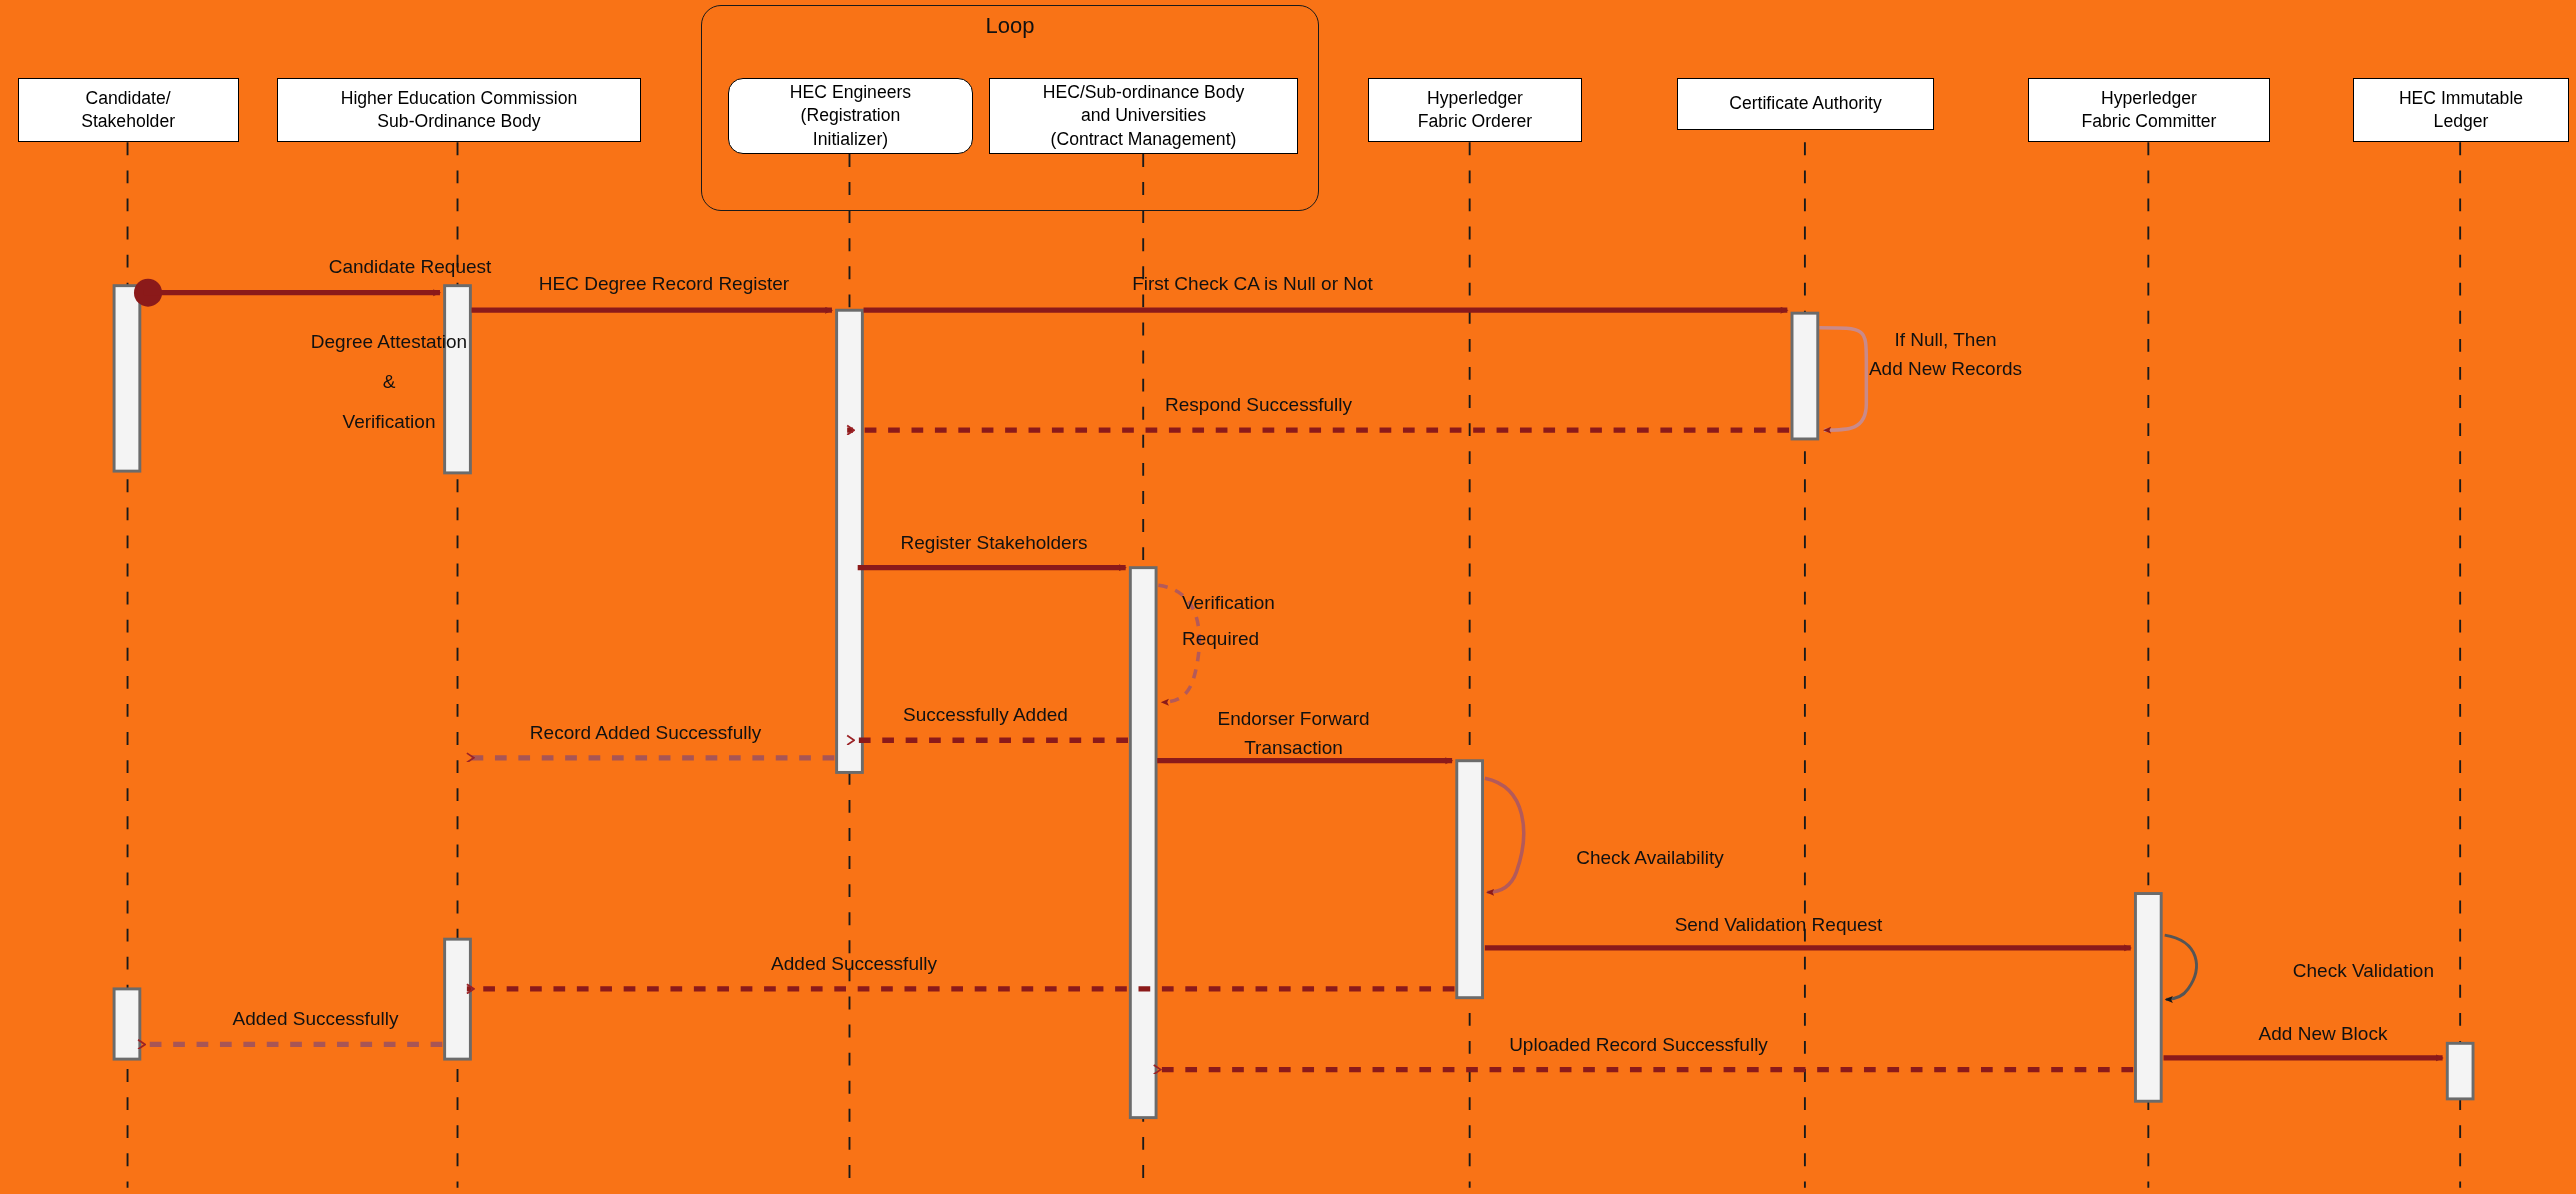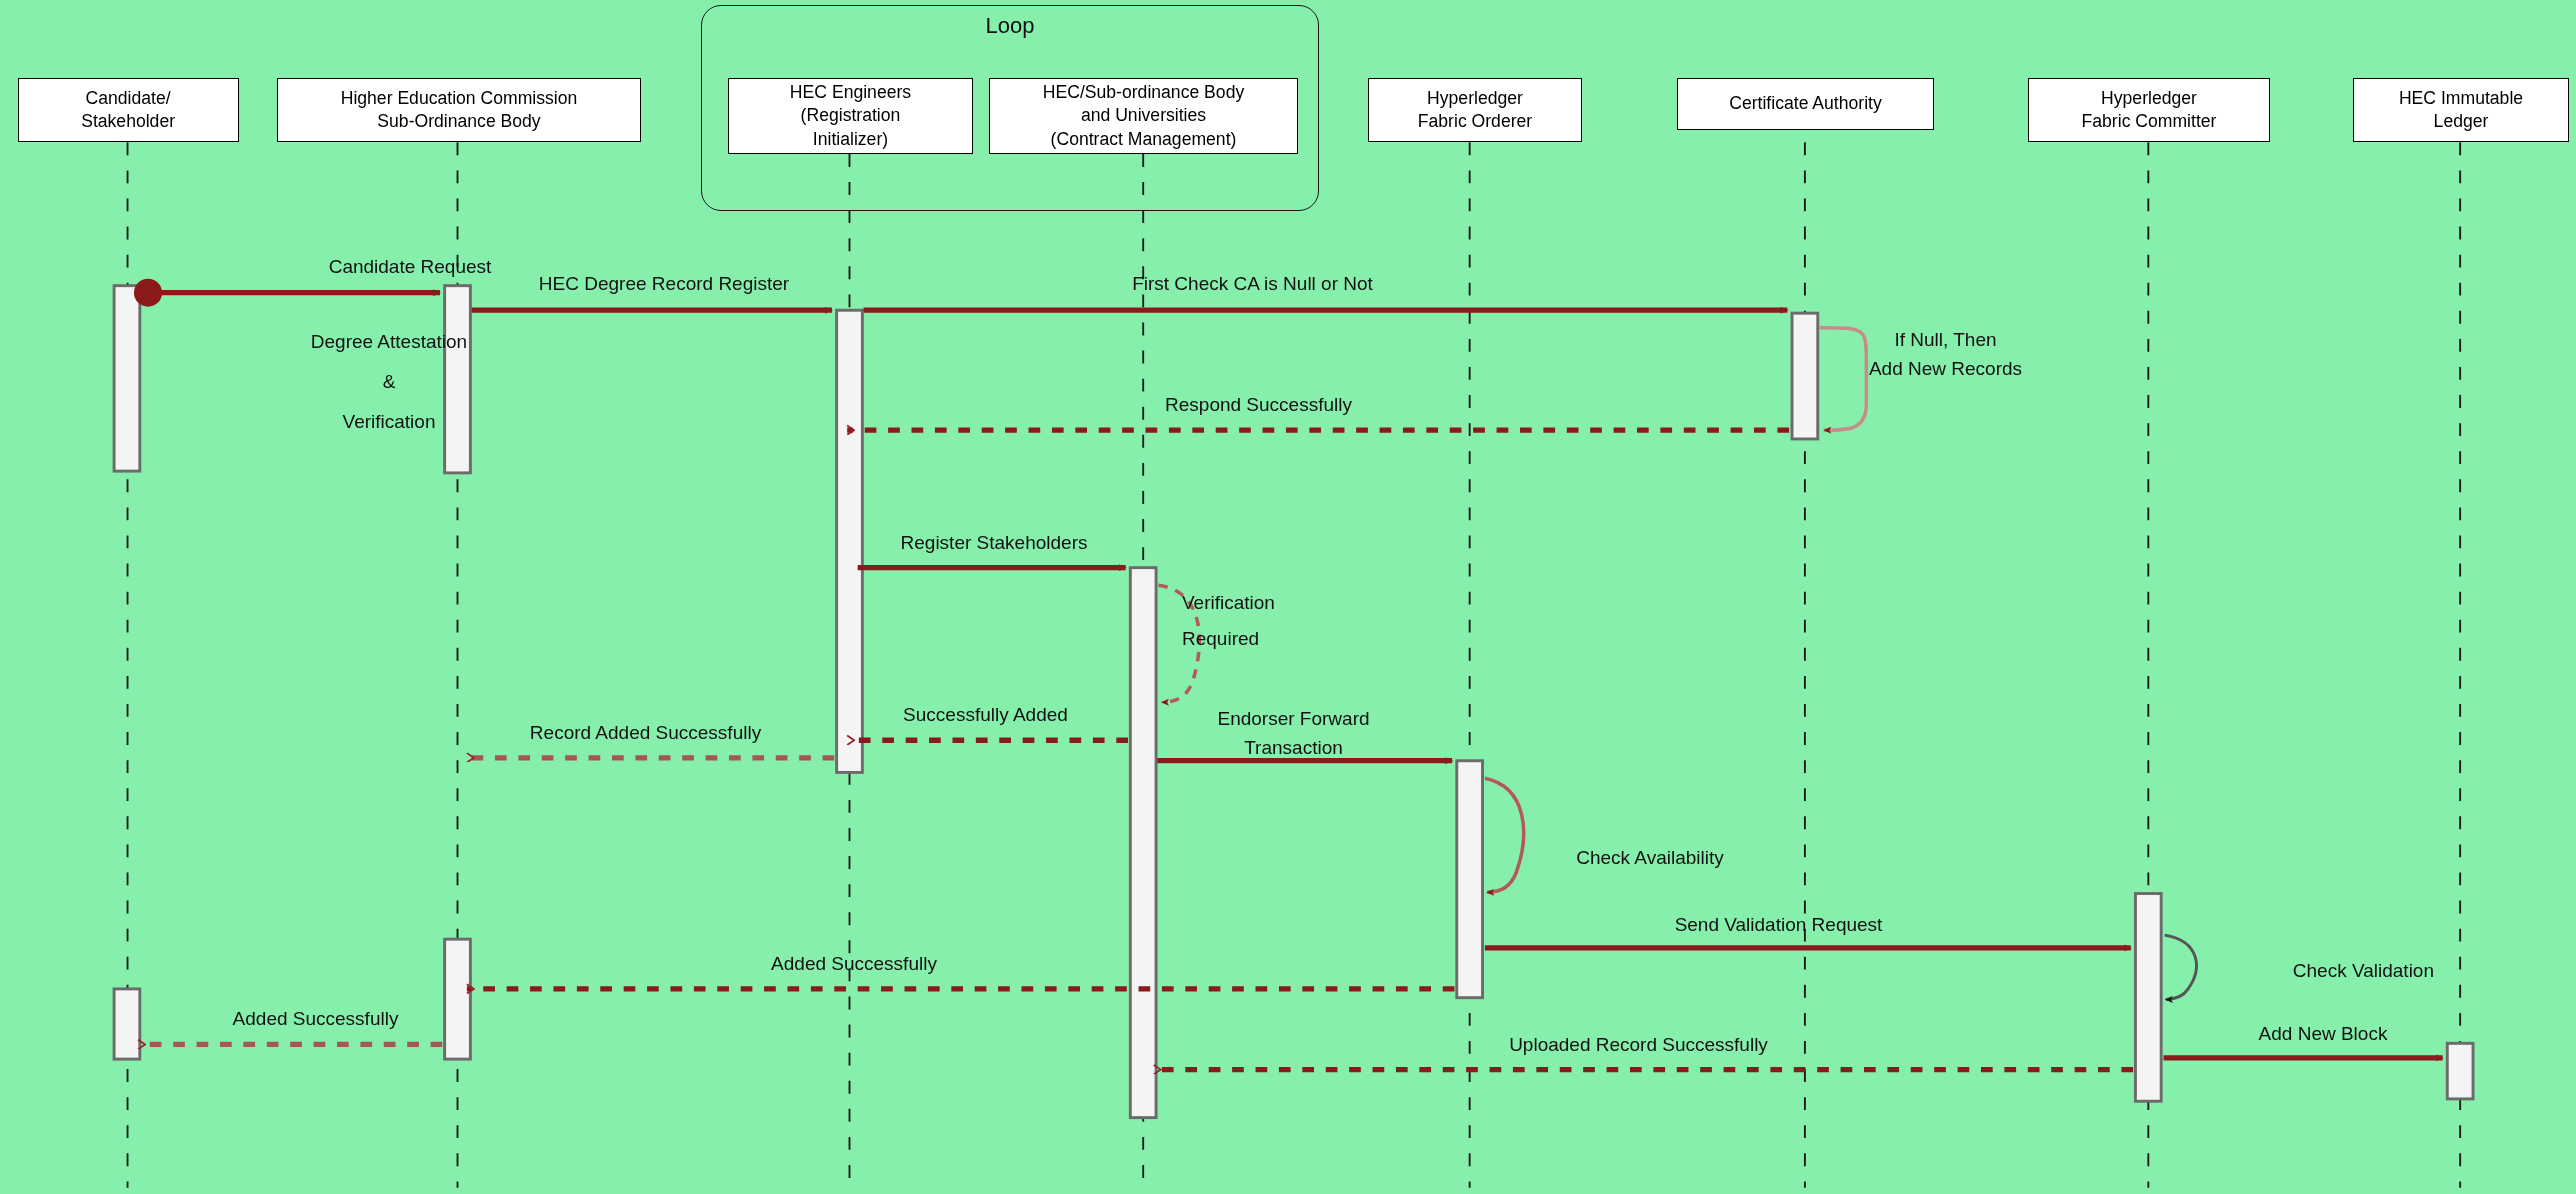--- a/index.html
+++ b/index.html
@@ -1,18 +1,18 @@
 <!DOCTYPE html>
 <html style="font-size:9.4px"><head>
 <meta charset="utf-8">
 <title>HEC Degree Attestation Sequence Diagram</title>
 <style>
   html,body{margin:0;padding:0;background:#ffffff;}
   body{font-family:"Liberation Sans", sans-serif;}
-  #stage{position:relative;width:2576px;height:1195px;background:#86efac;overflow:hidden;}
+  #stage{position:relative;width:2576px;height:1195px;background:#f97316;overflow:hidden;}
   #svg-layer{position:absolute;left:0;top:0;width:2576px;height:1195px;}
   .lbl{position:absolute;font-family:"Liberation Sans", sans-serif;color:#000000;
        white-space:pre;line-height:1.28;}
   .actor-box{position:absolute;background:#ffffff;border:1.8px solid #000000;
              box-sizing:border-box;display:flex;align-items:center;justify-content:center;
              text-align:center;}
   .actor-label{font-size:17.6px;color:#000000;font-family:"Liberation Sans", sans-serif;
                line-height:1.33;text-align:center;white-space:pre-line;}
   .loop-frame{position:absolute;border:1.8px solid #1a1a1a;border-radius:20px;
               background:transparent;box-sizing:border-box;}
@@ -102,21 +102,21 @@
   <div class="loop-title" style="left:701px;top:13px;width:618px;">Loop</div>
 
   <div class="actor-box" style="left:277px;top:78px;width:364px;height:64px;">
     <span class="actor-label">Higher Education Commission
 Sub-Ordinance Body</span>
   </div>
   <div class="actor-box" style="left:17.6px;top:78px;width:221px;height:64px;">
     <span class="actor-label">Candidate/
 Stakeholder</span>
   </div>
-  <div class="actor-box" style="left:728px;top:78px;width:245px;height:76px;">
+  <div class="actor-box" style="left:728px;top:78px;width:245px;height:76px;border-radius:15px;">
     <span class="actor-label">HEC Engineers
 (Registration
 Initializer)</span>
   </div>
   <div class="actor-box" style="left:989px;top:78px;width:309px;height:76px;">
     <span class="actor-label">HEC/Sub-ordinance Body
 and Universities
 (Contract Management)</span>
   </div>
   <div class="actor-box" style="left:1368px;top:78px;width:214px;height:64px;">

